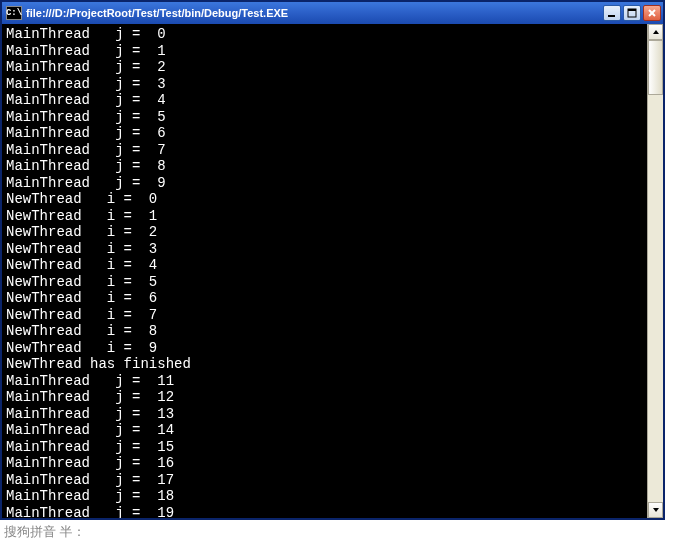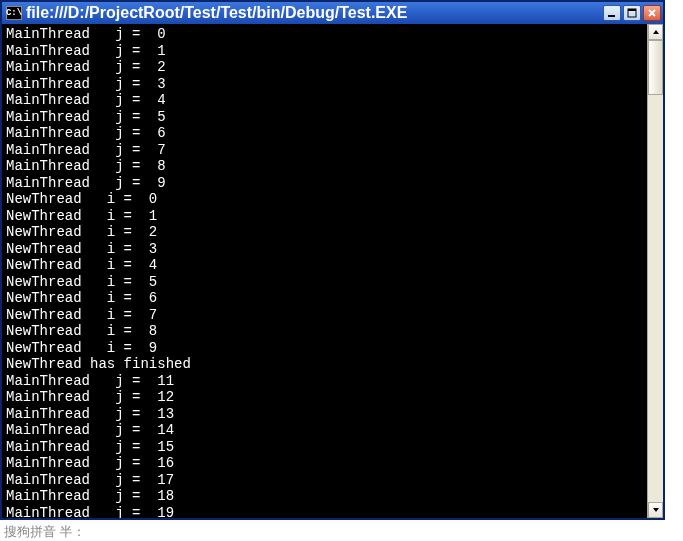--- a/index.html
+++ b/index.html
@@ -39,21 +39,21 @@
   justify-content: center;
   font-family: "Courier New", monospace;
   font-size: 9px;
   color: #fff;
   margin-right: 4px;
   border: 1px solid #888;
   font-weight: bold;
 }
 .titlebar-text {
   color: #fff;
-  font-size: 16px;
+  font-size: 11px;
   font-weight: bold;
   flex: 1;
   white-space: nowrap;
   overflow: hidden;
 }
 .titlebar-buttons {
   display: flex;
   gap: 2px;
 }
 .titlebar-btn {

